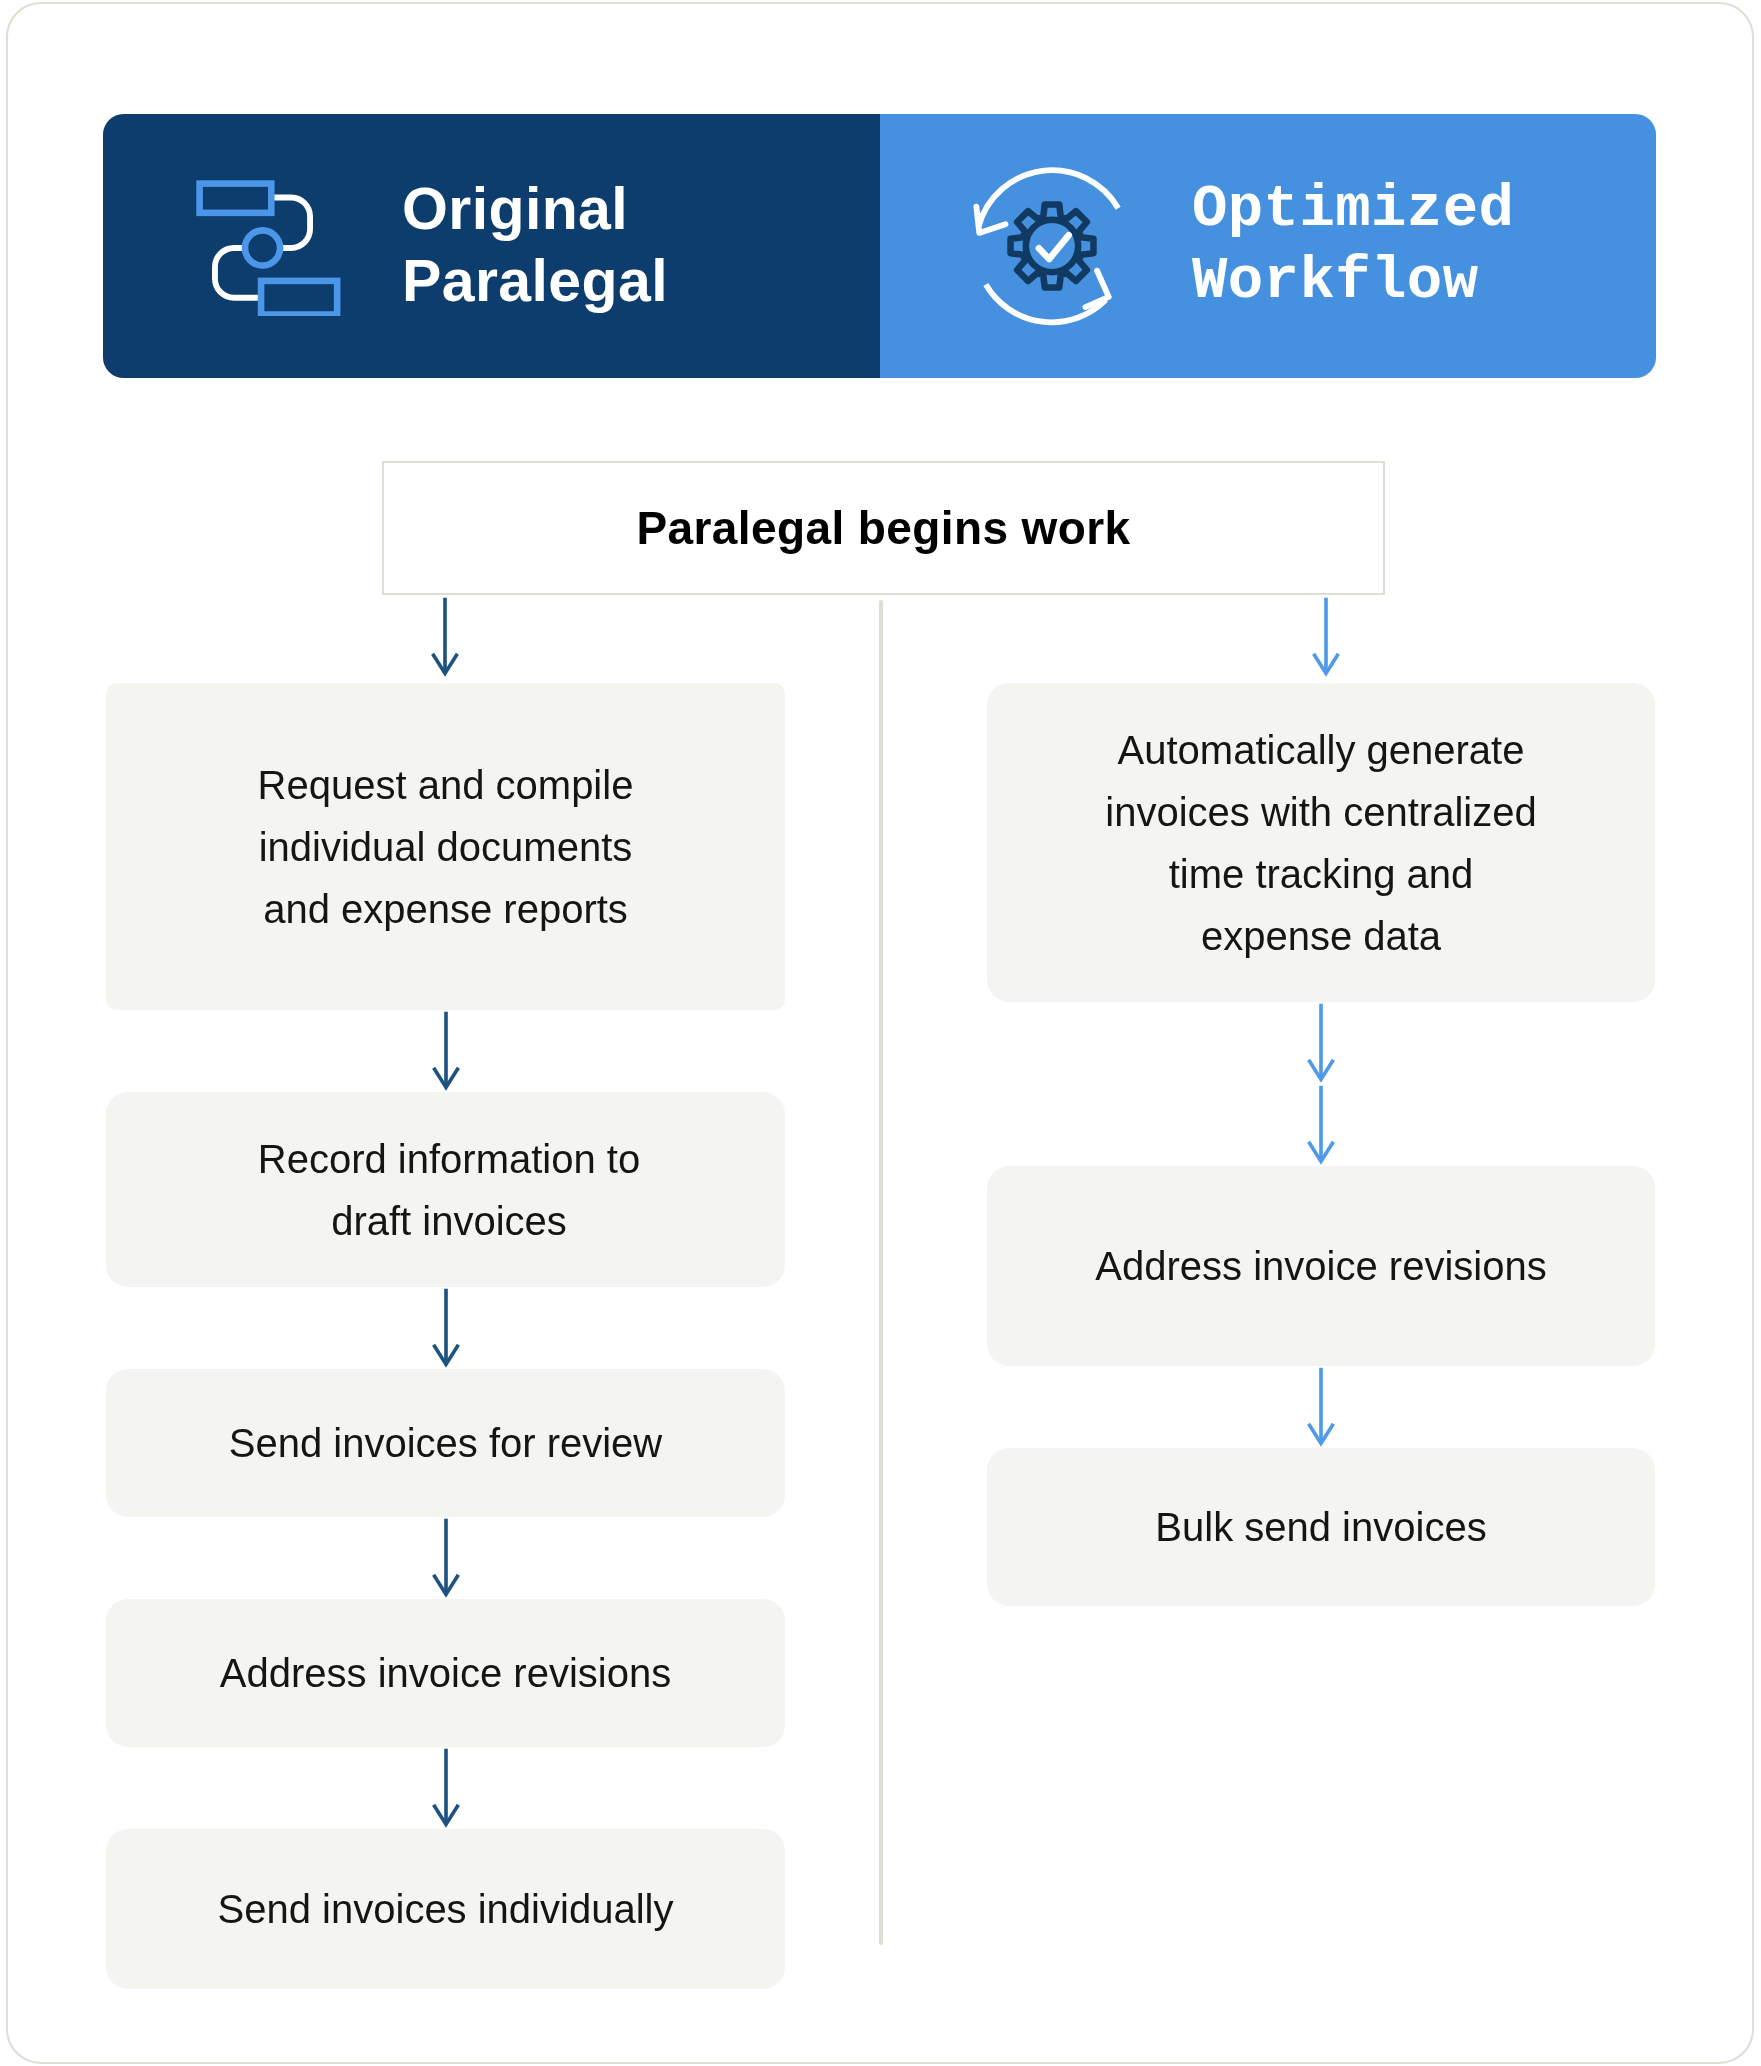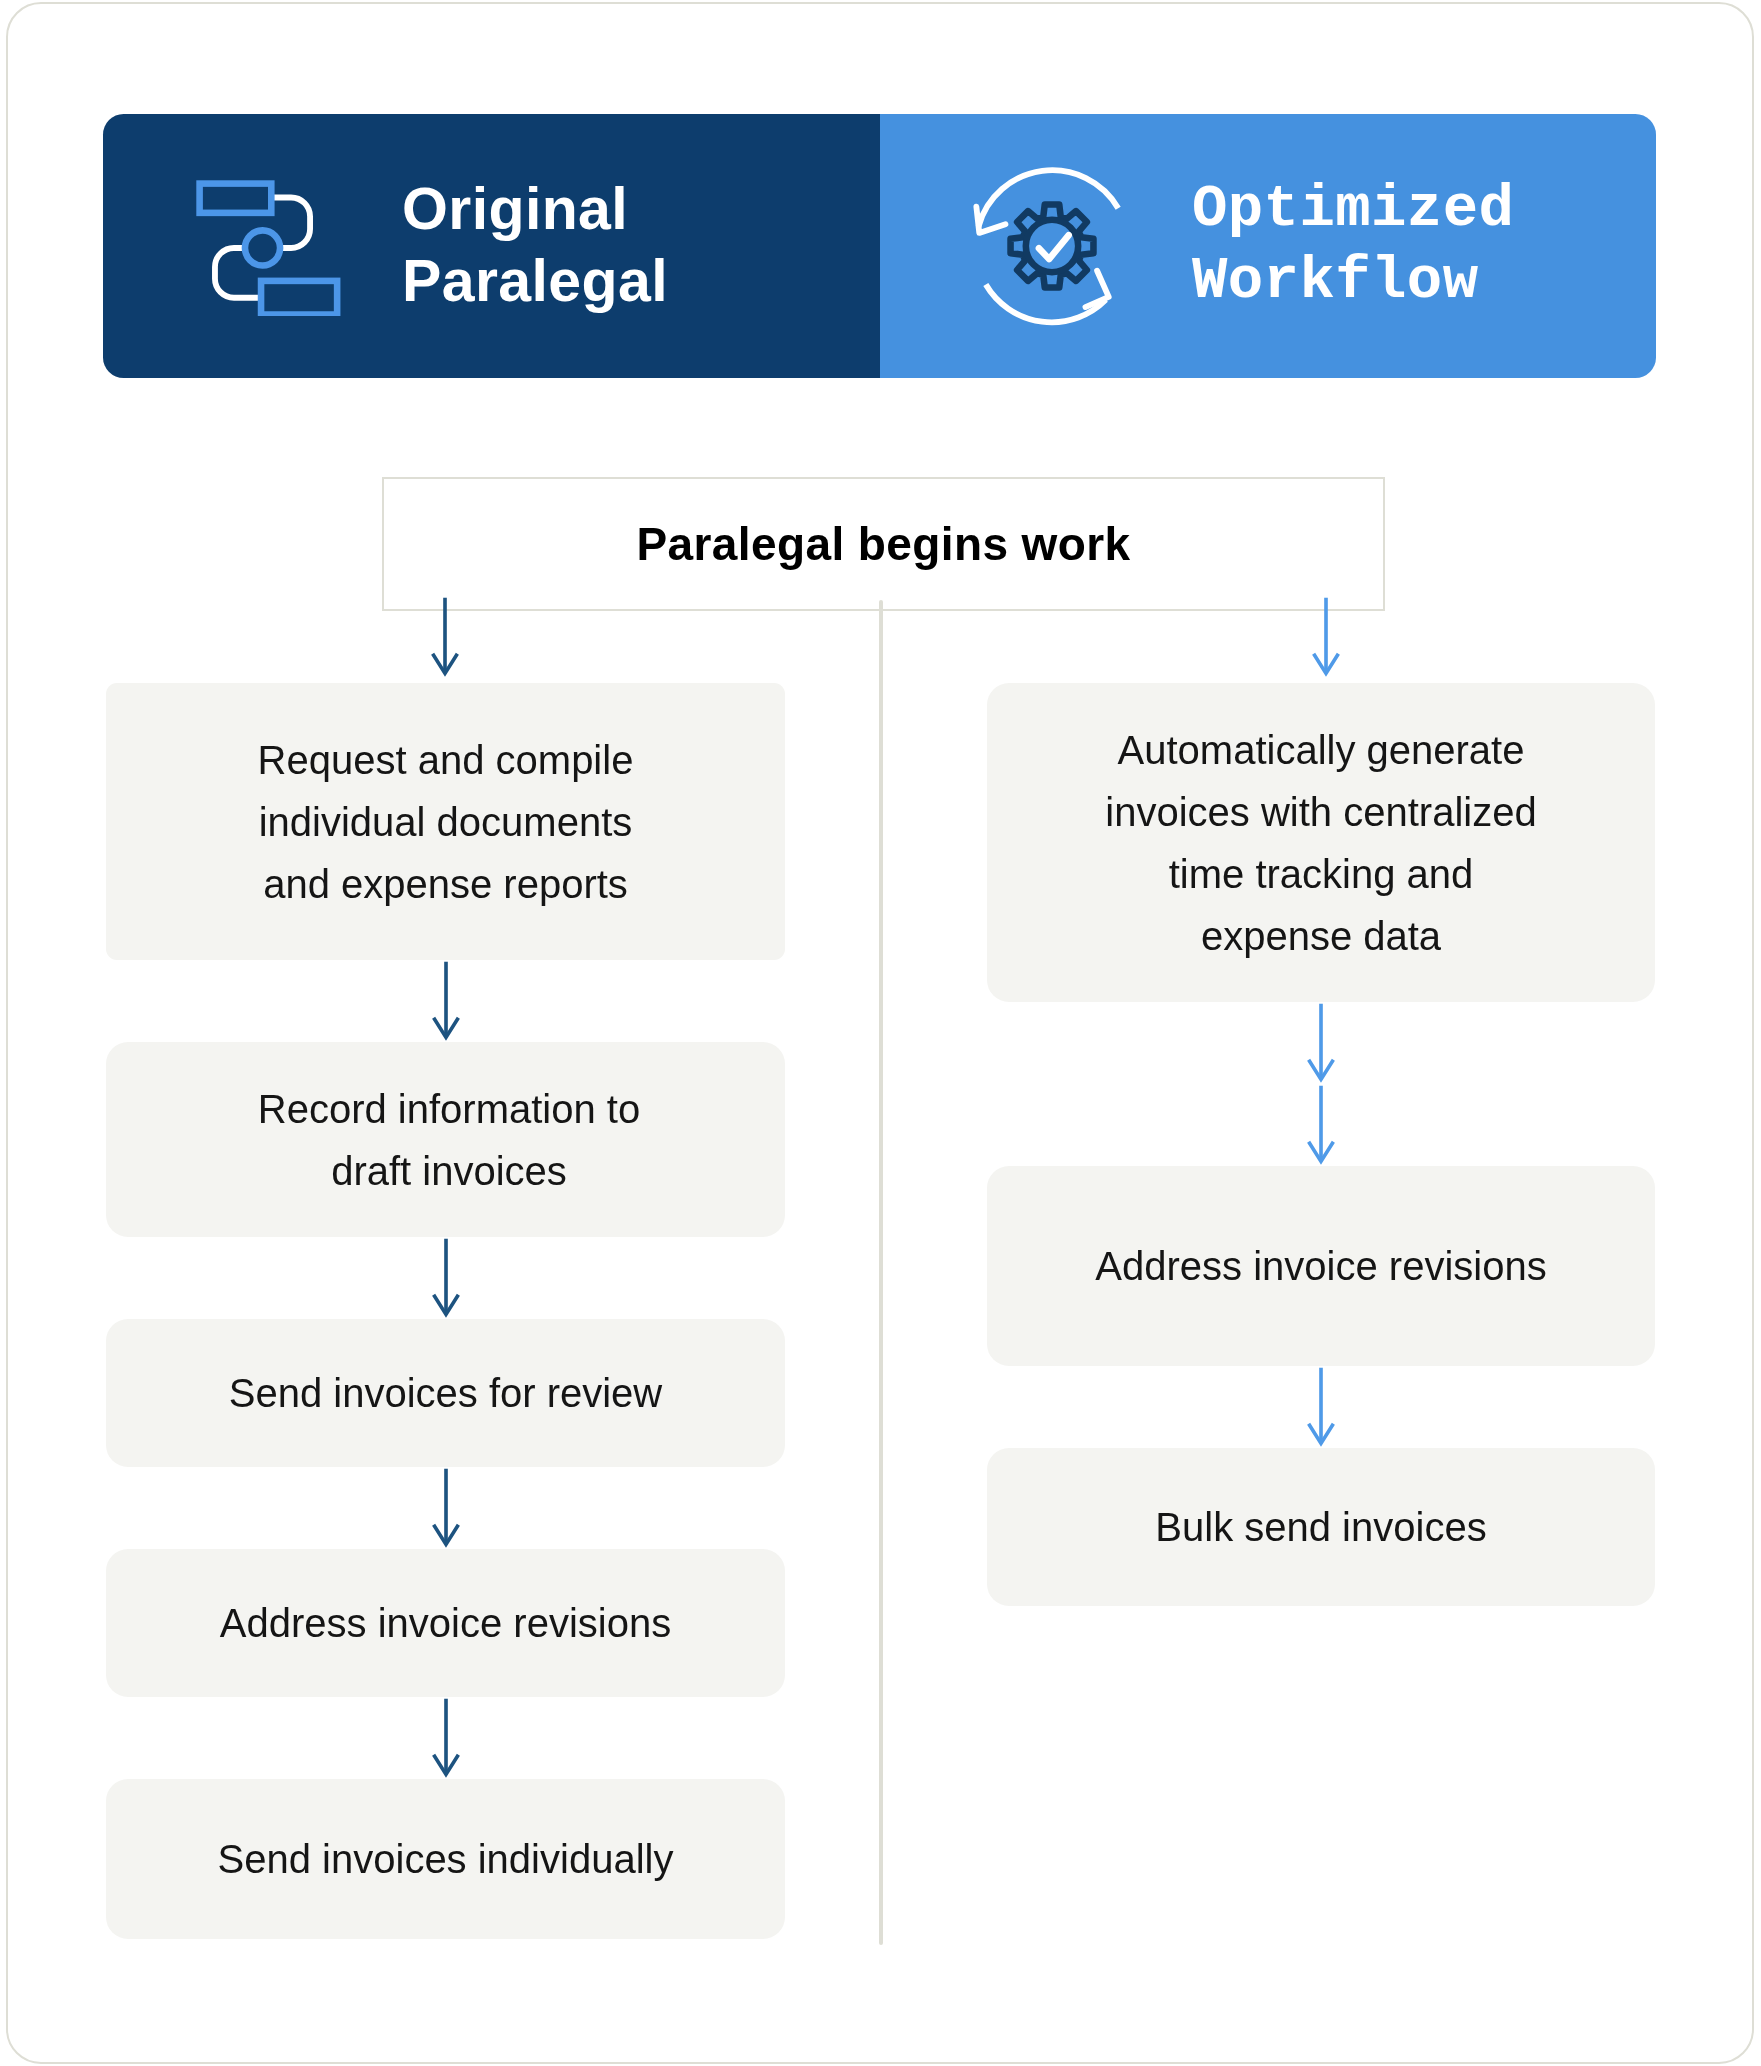--- a/index.html
+++ b/index.html
@@ -34,21 +34,21 @@
   }
   .hdr-icon{flex:none;display:block;}
   .stroke-icon-blue{stroke:var(--icon-blue,#4C96E8);fill:none;}
   .stroke-white{stroke:#FFFFFF;fill:none;}
   .stroke-gear{stroke:var(--gear-navy,#113A62);fill:none;}
   
   .start-node{
     position:absolute;left:382px;top:461px;width:1003px;height:134px;
     background:#FFFFFF;border:2.9px solid var(--line,#DEDED5);
     display:flex;align-items:center;justify-content:center;
-    font-size:46px;font-weight:bold;color:#000000;letter-spacing:0.4px;margin-top:16px;
+    font-size:46px;font-weight:bold;color:#000000;letter-spacing:0.4px;
   }
   
   .divider{
     position:absolute;left:879px;top:600px;width:3.7px;height:1345px;
     background:var(--line,#DEDED5);border-radius:2.2px;
   }
   
   .arrow{display:block;flex:none;align-self:center;}
   .arrow line,.arrow polyline{fill:none;stroke-width:5px;}
   .arrow--dark line,.arrow--dark polyline{stroke:var(--arrow-dark,#1D5380);}
@@ -59,21 +59,21 @@
   
   .col{position:absolute;top:683px;display:flex;flex-direction:column;align-items:stretch;}
   .col--left{left:106px;width:679px;}
   .col--right{left:987px;width:668px;}
   .step{
     background:var(--step-bg,#F4F4F1);border-radius:22px;
     display:flex;align-items:center;justify-content:center;text-align:center;
     font-size:40px;line-height:1.55;color:var(--step-text,#151515);
     white-space:pre-line;padding:0 29px;
   }
-  .col--left  .step:nth-of-type(1){height:277px;border-radius:11px;}
+  .col--left  .step:nth-of-type(1){height:327px;border-radius:11px;}
   .col--left  .step:nth-of-type(2){height:195px;padding-left:36px;}
   .col--left  .step:nth-of-type(3){height:148px;}
   .col--left  .step:nth-of-type(4){height:148px;}
   .col--left  .step:nth-of-type(5){height:160px;}
   .col--right .step:nth-of-type(1){height:319px;}
   .col--right .step:nth-of-type(2){height:200px;}
   .col--right .step:nth-of-type(3){height:158px;}
   .col--right .step:nth-of-type(4){height:151px;}
 </style>
 </head>

